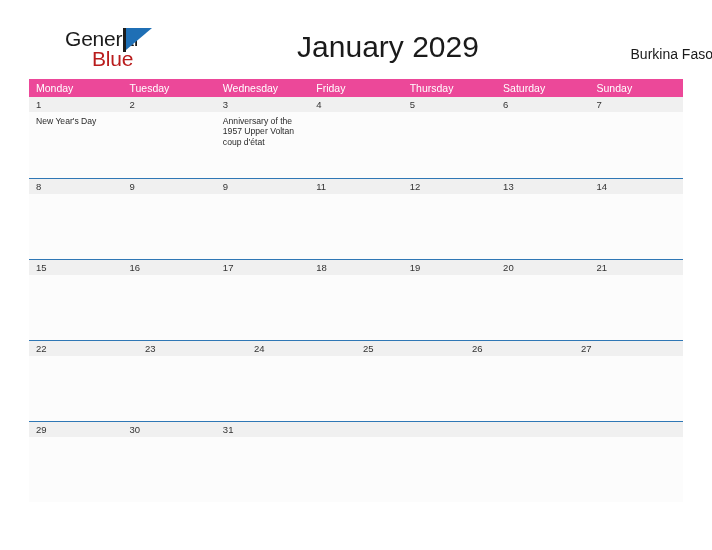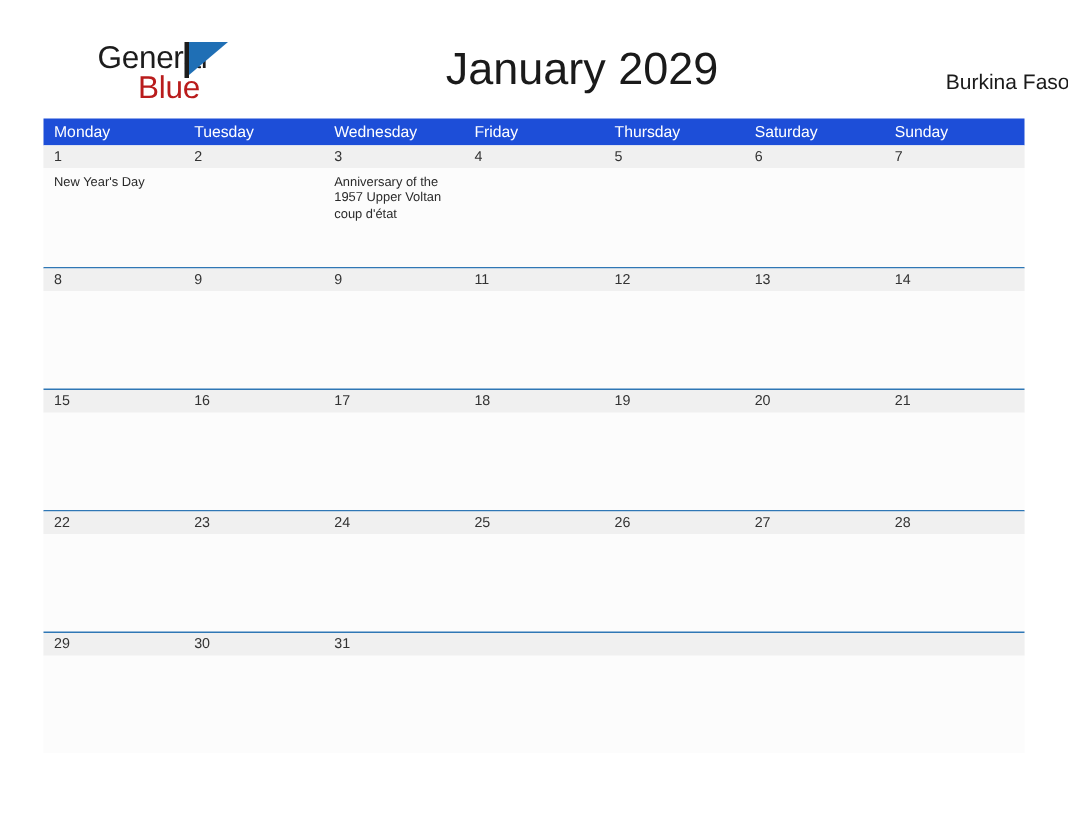--- a/index.html
+++ b/index.html
@@ -106,21 +106,21 @@
     position: absolute;
     left: 29px;
     top: 79px;
     width: 654px;
   }
 
   .weekday-header {
     display: flex;
     width: 654px;
     height: 18px;
-    background: #1d4ed8;
+    background: #ec4899;
   }
   .weekday-cell {
     flex: 1 1 0;
     color: #ffffff;
     font-size: 10.5px;
     line-height: 18px;
     padding-left: 7px;
     box-sizing: border-box;
     font-family: "Liberation Sans", sans-serif;
     white-space: nowrap;
@@ -299,23 +299,20 @@
         </div>
         <div class="day-cell">
           <span class="day-number">25</span>
         </div>
         <div class="day-cell">
           <span class="day-number">26</span>
         </div>
         <div class="day-cell">
           <span class="day-number">27</span>
         </div>
-        <div class="day-cell">
-          <span class="day-number">28</span>
-        </div>
       </div>
       <div class="week-row">
         <div class="day-cell">
           <span class="day-number">29</span>
         </div>
         <div class="day-cell">
           <span class="day-number">30</span>
         </div>
         <div class="day-cell">
           <span class="day-number">31</span>

